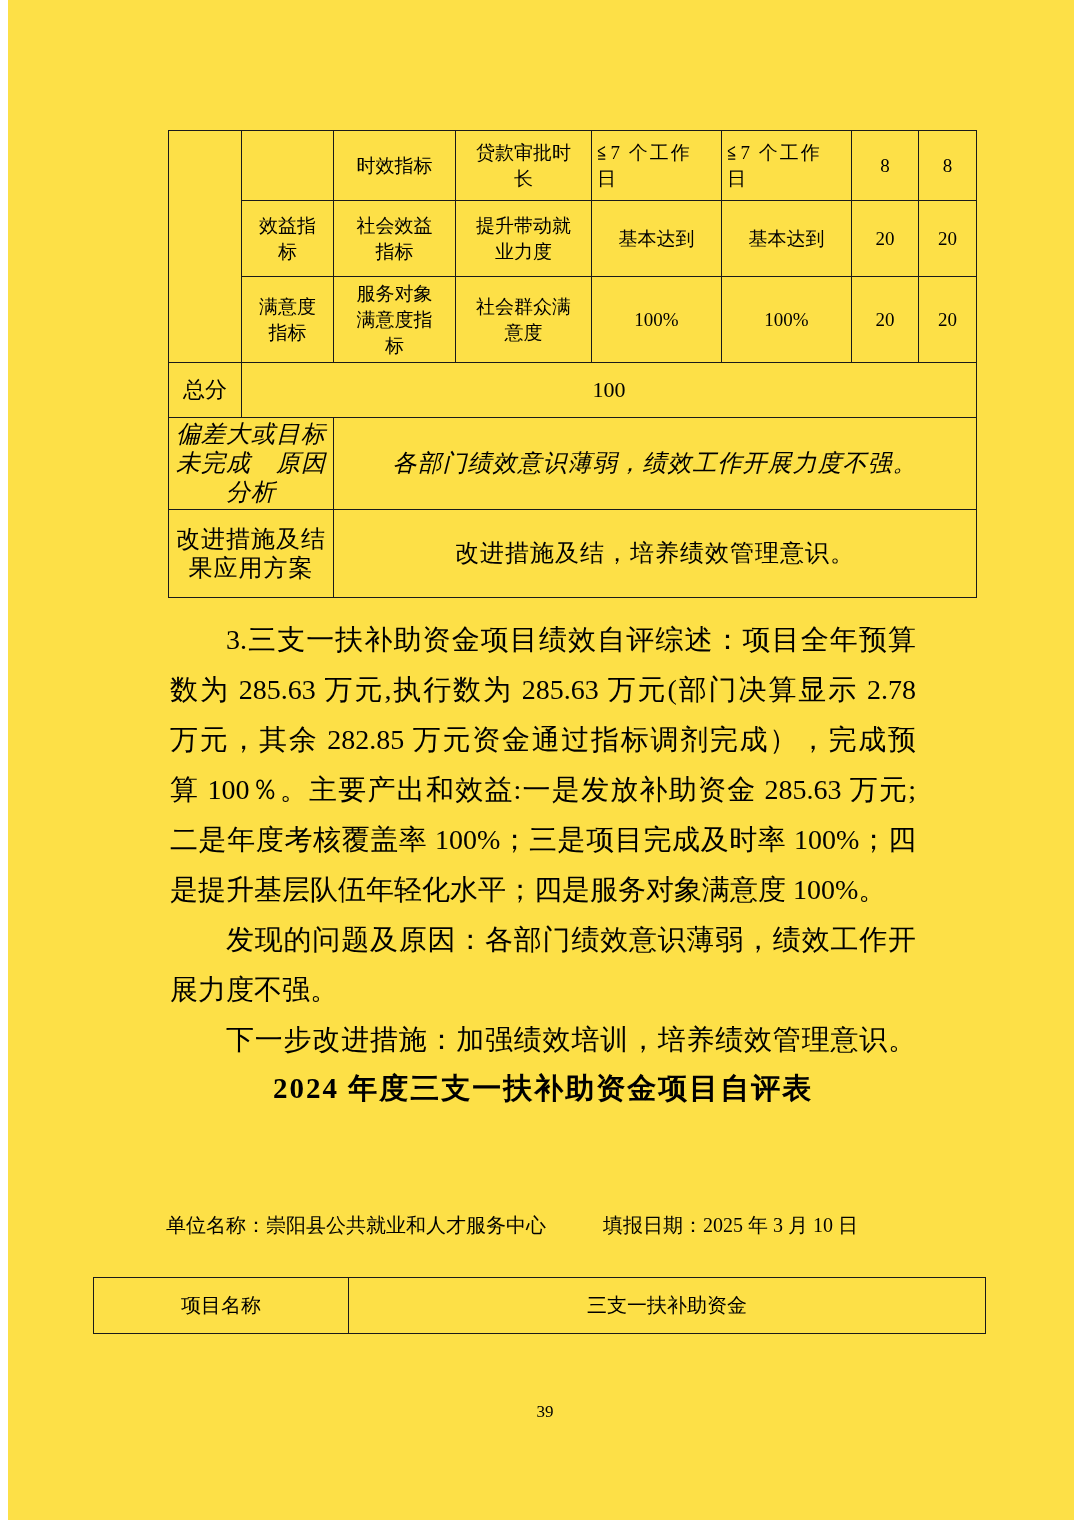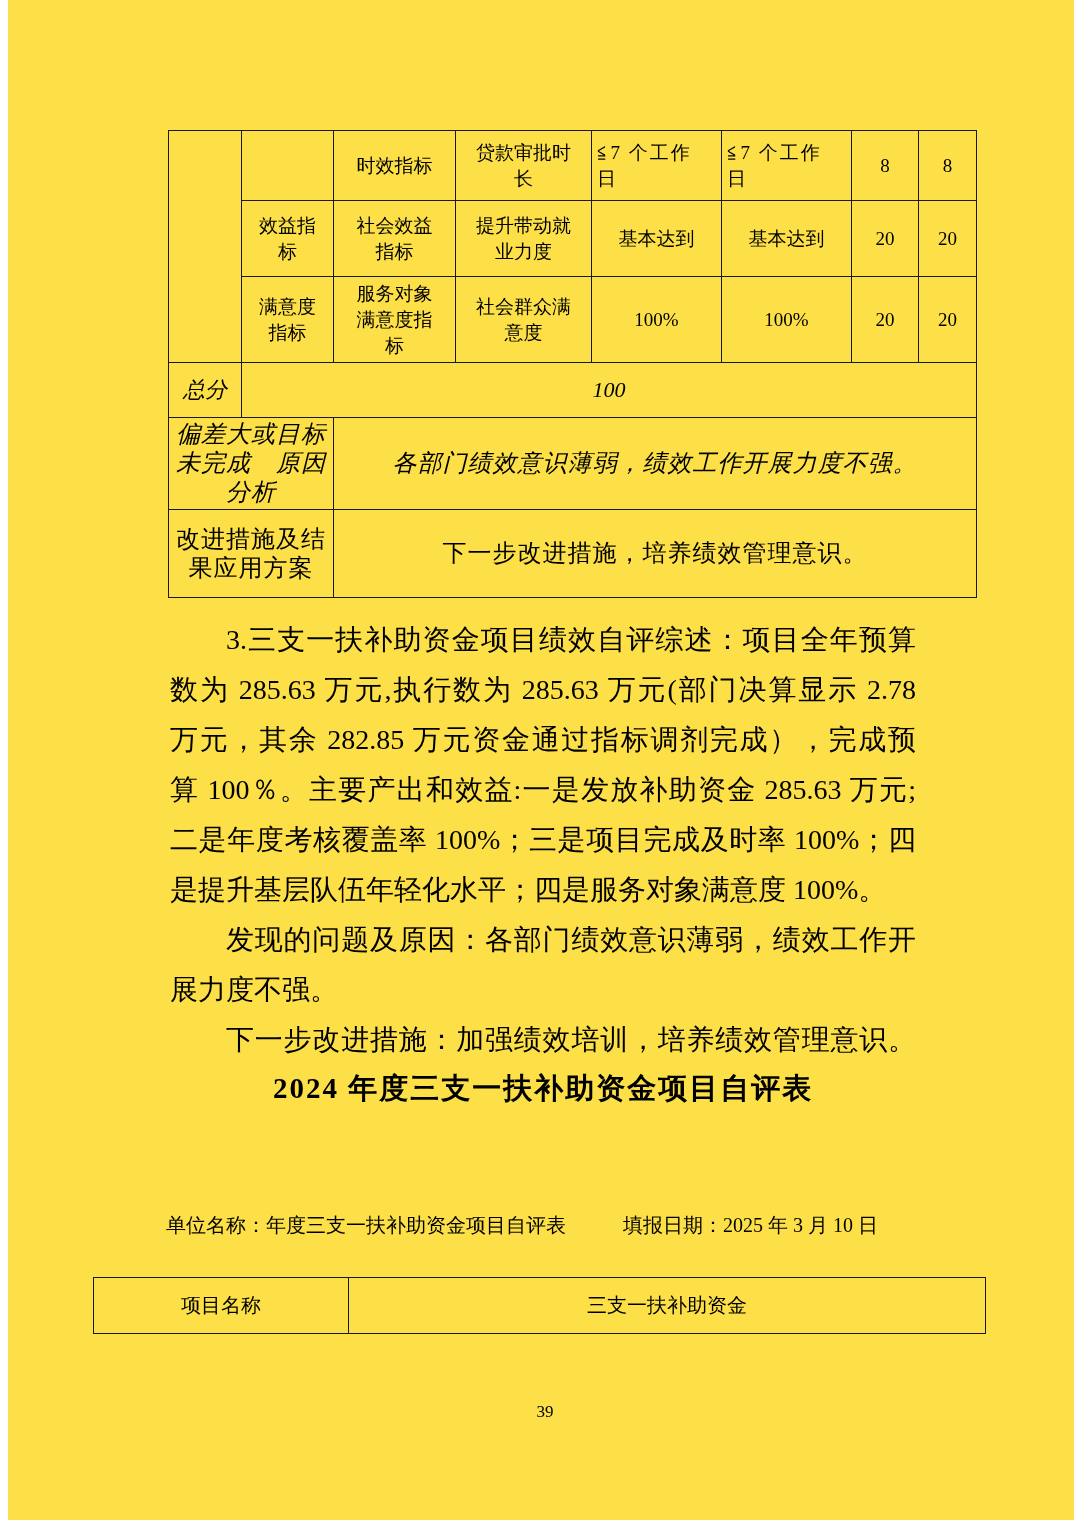--- a/index.html
+++ b/index.html
@@ -38,21 +38,21 @@
   table.score tr.r2 { height: 76px; }
   table.score tr.r3 { height: 86px; }
   table.score tr.r4 { height: 55px; }
   table.score tr.r5 { height: 86px; font-style: italic; }
   table.score tr.r6 { height: 88px; }
   table.score td.left {
     text-align: left;
     padding-left: 5px;
     letter-spacing: 2px;
   }
-  table.score tr.r4 td { font-size: 22px; line-height: 30px; font-style: italic; }
+  table.score tr.r4 td { font-size: 22px; line-height: 30px; }
   table.score tr.wide td { font-size: 24px; line-height: 29px; letter-spacing: 1px; }
 
   
   .bodytext {
     position: absolute; left: 162px; top: 615px;
     width: 746px;
     font-size: 28px;
   }
   .line {
     line-height: 50px;
@@ -170,41 +170,41 @@
       </tr>
       <tr class="r5 wide">
         <td colspan="2">偏差大或目标
 未完成　原因
 分析</td>
         <td colspan="6">各部门绩效意识薄弱，绩效工作开展力度不强。</td>
       </tr>
       <tr class="r6 wide">
         <td colspan="2">改进措施及结
 果应用方案</td>
-        <td colspan="6">下一步改进措施，培养绩效管理意识。</td>
+        <td colspan="6">改进措施及结，培养绩效管理意识。</td>
       </tr>
     </tbody>
   </table>
 
   <div class="bodytext">
     <div class="line jl indent">3.三支一扶补助资金项目绩效自评综述：项目全年预算</div>
     <div class="line jl">数为 285.63 万元,执行数为 285.63 万元(部门决算显示 2.78</div>
     <div class="line jl">万元，其余 282.85 万元资金通过指标调剂完成），完成预</div>
     <div class="line jl">算 100％。主要产出和效益:一是发放补助资金 285.63 万元;</div>
     <div class="line jl">二是年度考核覆盖率 100%；三是项目完成及时率 100%；四</div>
     <div class="line">是提升基层队伍年轻化水平；四是服务对象满意度 100%。</div>
     <div class="line jl indent">发现的问题及原因：各部门绩效意识薄弱，绩效工作开</div>
     <div class="line">展力度不强。</div>
     <div class="line jl indent">下一步改进措施：加强绩效培训，培养绩效管理意识。</div>
   </div>
 
   <div class="doc-title">2024 年度三支一扶补助资金项目自评表</div>
 
   <div class="info-line">
-    <span class="unit">单位名称：年度三支一扶补助资金项目自评表</span>
+    <span class="unit">单位名称：崇阳县公共就业和人才服务中心</span>
     <span class="date">填报日期：2025 年 3 月 10 日</span>
   </div>
 
   <table class="project">
     <colgroup>
       <col style="width:255px">
         <col style="width:637px">
     </colgroup>
     <tbody>
       <tr>

